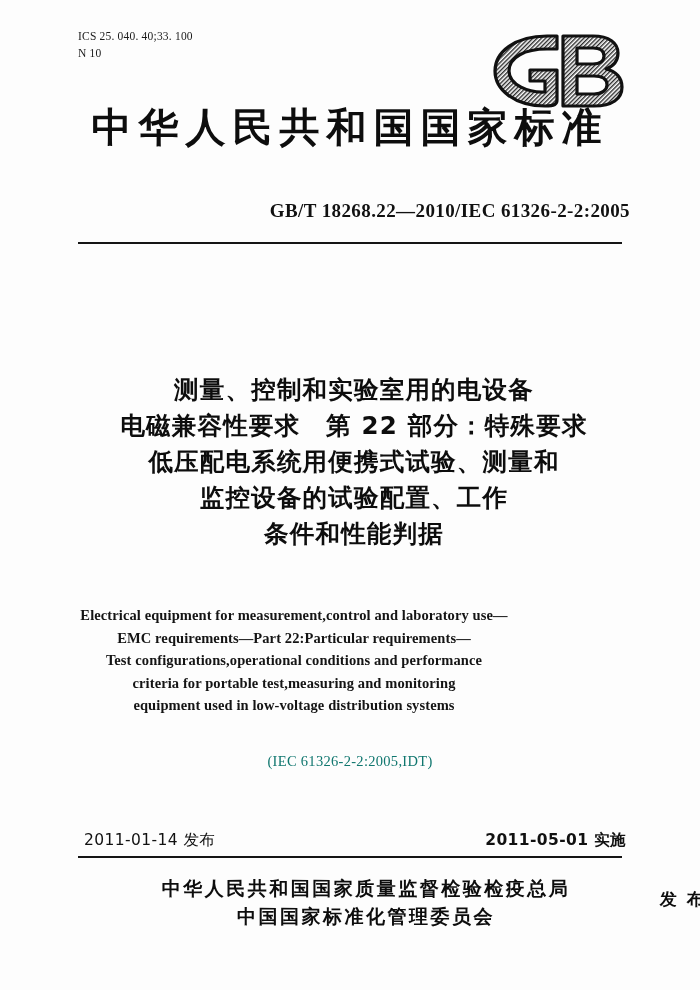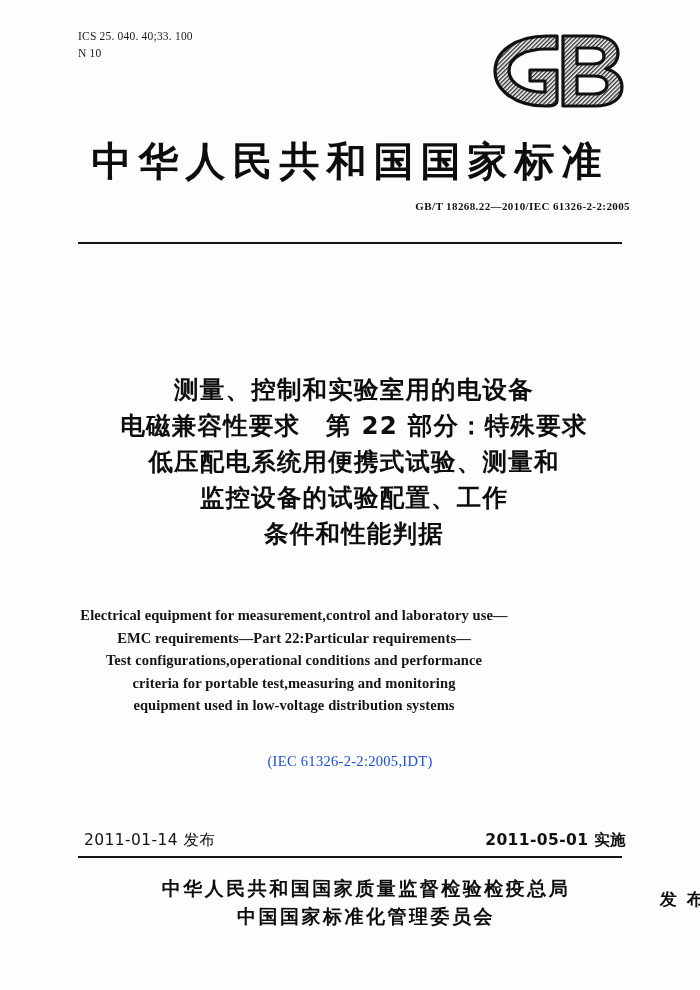--- a/index.html
+++ b/index.html
@@ -42,39 +42,39 @@
     right: 78px;
     top: 30px;
     width: 145px;
     height: 82px;
   }
 
   
   .cn-standard-title {
     position: absolute;
     left: 0;
-    top: 134px;
+    top: 100px;
     width: 700px;
     text-align: center;
     font-family: "DejaVu Sans", sans-serif;
     font-weight: bold;
     font-size: 40px;
     letter-spacing: 7px;
     color: #0d0d0d;
     white-space: nowrap;
   }
 
   
   .std-number {
     position: absolute;
     right: 78px;
     top: 200px;
     font-family: "Liberation Serif", serif;
     font-weight: bold;
-    font-size: 11px;
+    font-size: 19px;
     letter-spacing: 0.4px;
     color: #111;
   }
 
   
   .rule-top {
     position: absolute;
     left: 78px;
     top: 242px;
     width: 544px;
@@ -129,21 +129,21 @@
   
   .idt-line {
     position: absolute;
     left: 0;
     top: 753px;
     width: 700px;
     text-align: center;
     font-family: "Liberation Serif", serif;
     font-size: 14.5px;
     letter-spacing: 0.3px;
-    color: #1d4ed8;
+    color: #0f766e;
   }
 
   
   .date-issue {
     position: absolute;
     left: 84px;
     top: 830px;
     font-family: "DejaVu Sans", sans-serif;
     font-weight: normal;
     font-size: 15.5px;

